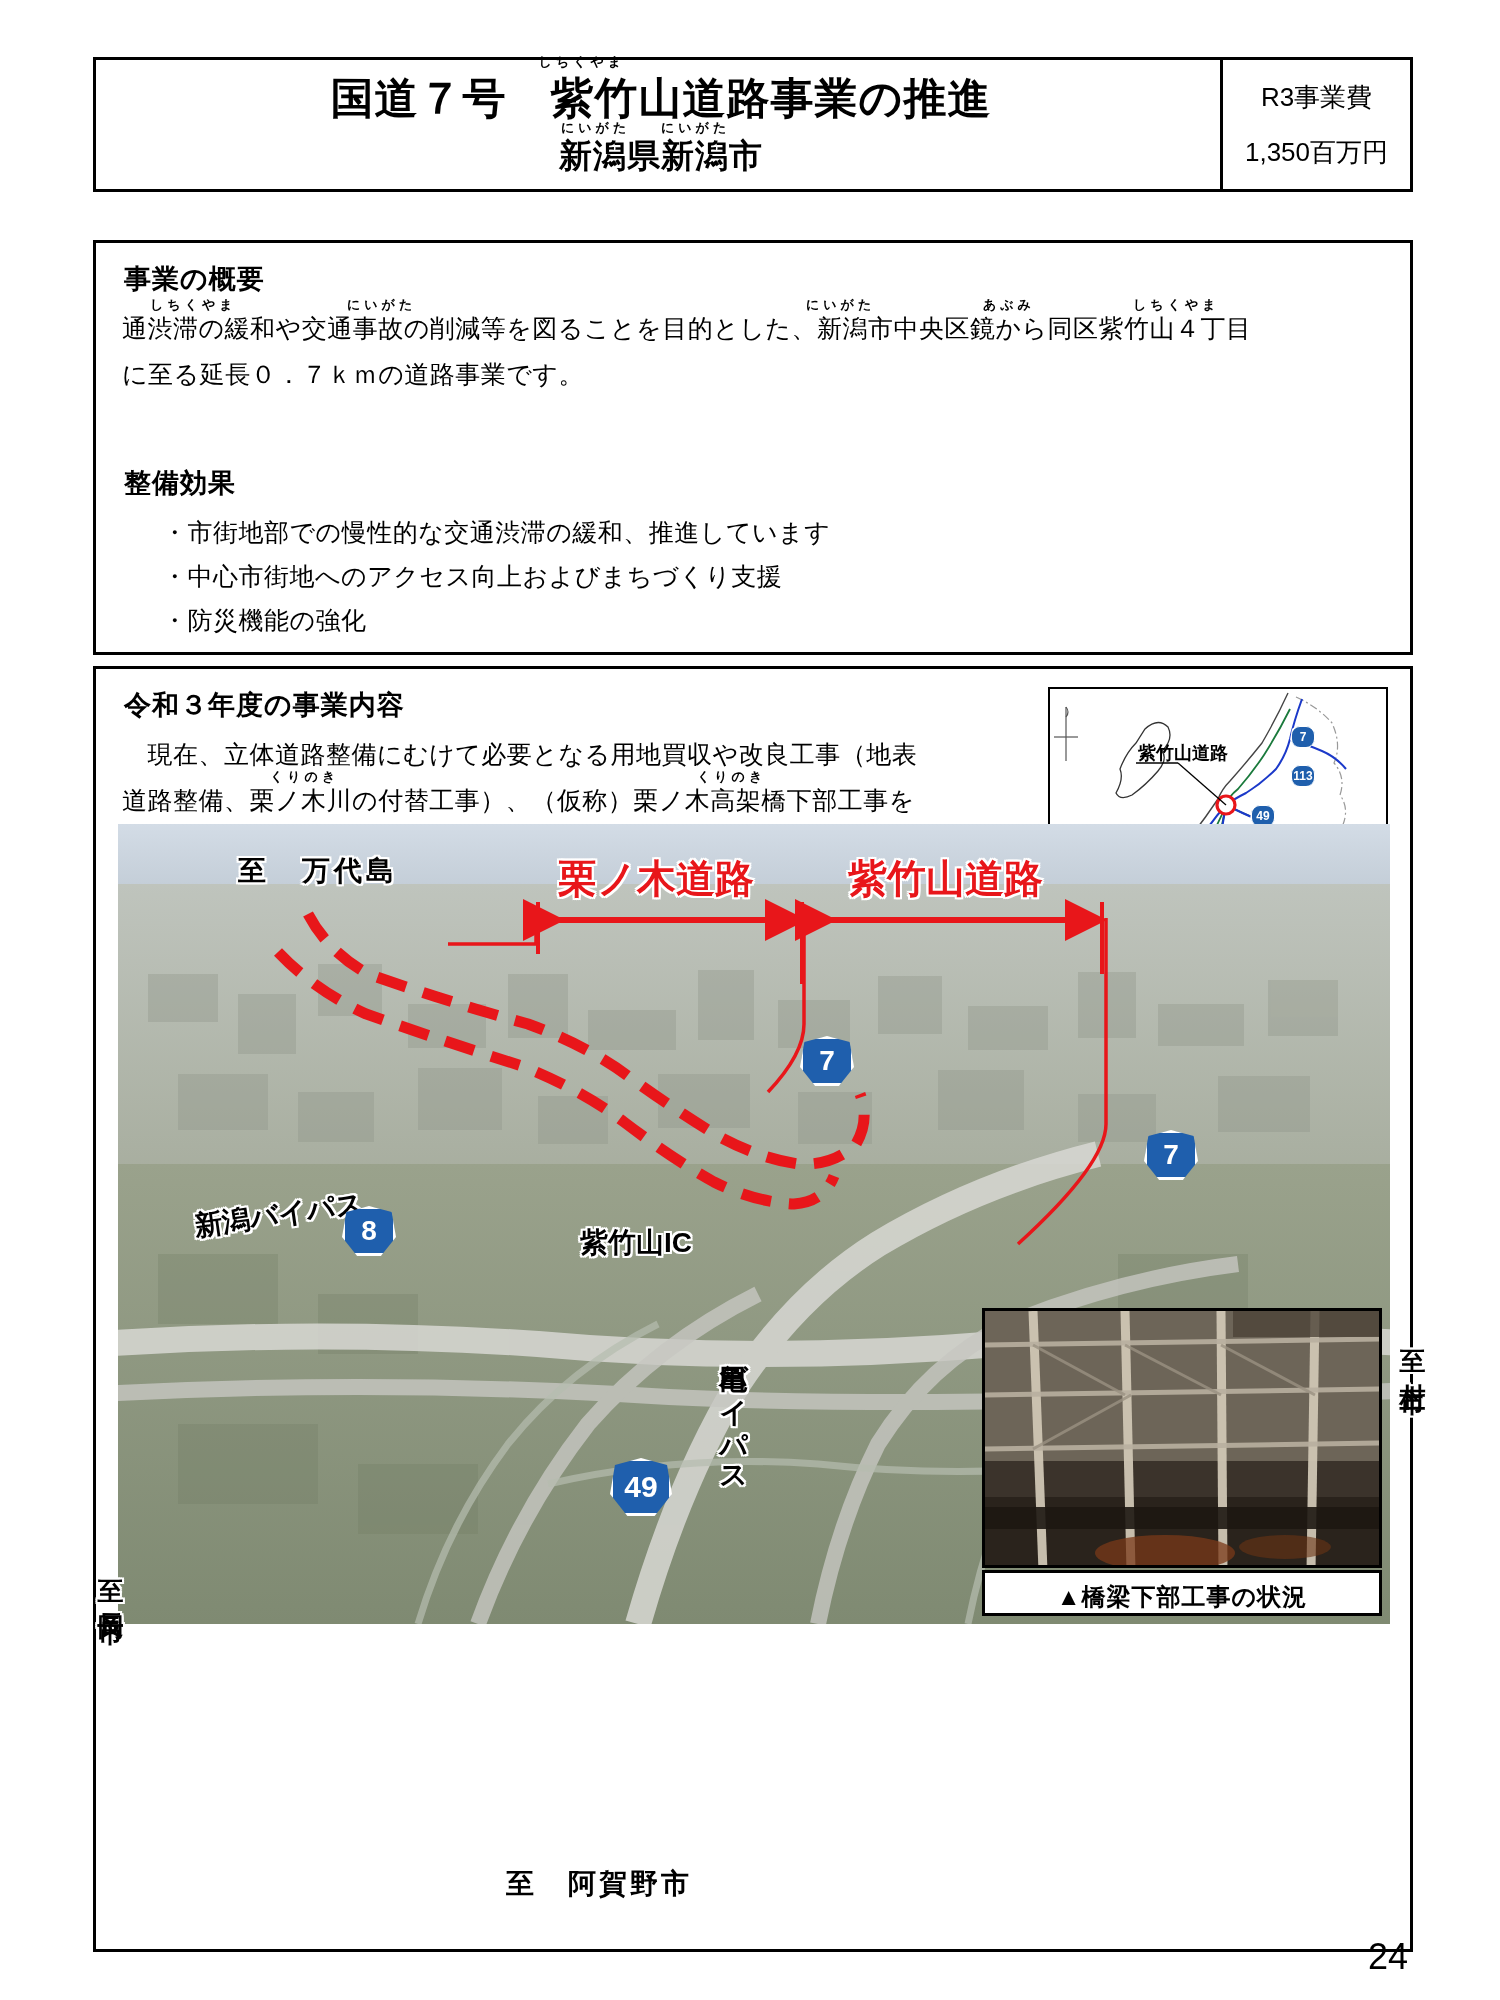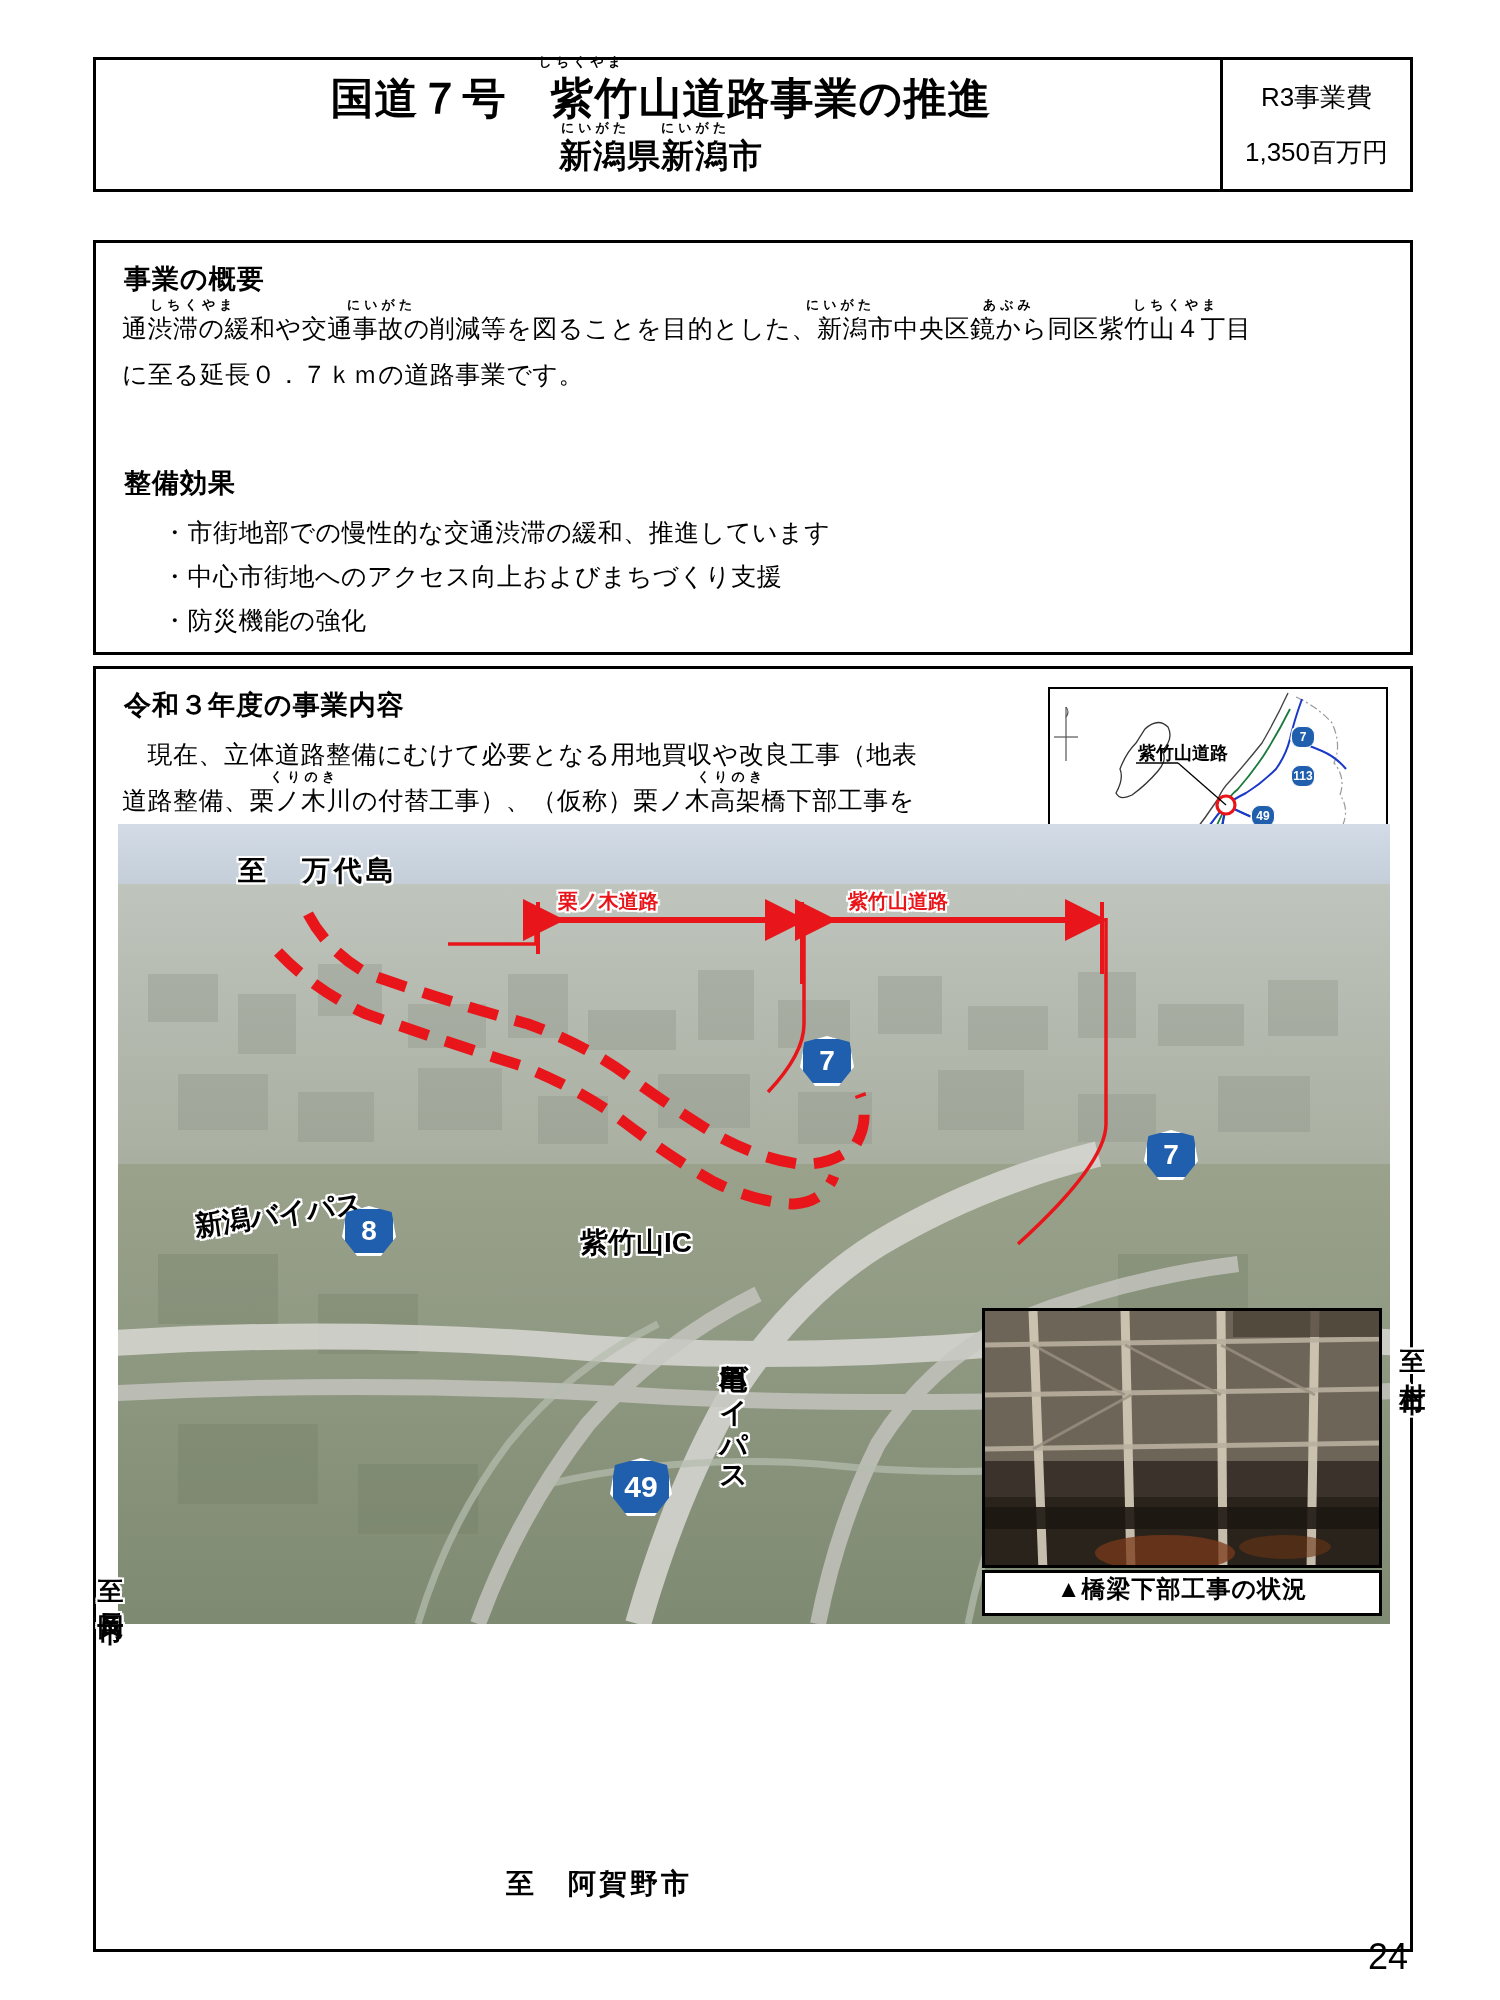--- a/index.html
+++ b/index.html
@@ -87,21 +87,21 @@
     position: absolute; right: 8px; bottom: 56px;
     width: 400px; height: 260px;
     border: 3px solid #000;
     overflow: hidden;
     background: linear-gradient(160deg,#b8b2a6 0%,#8d867a 40%,#5d554a 75%,#3a332b 100%);
   }
   .photo-caption {
     position: absolute; right: 8px; bottom: 8px;
     width: 400px; height: 46px;
     border: 3px solid #000; background: #fff;
-    display: flex; align-items: flex-start; justify-content: center;
+    display: flex; align-items: flex-end; justify-content: center;
     font-size: 24px; font-weight: bold; letter-spacing: 1px;
   }
 
   .shield {
     position: absolute;
     width: 54px; height: 50px;
     background: #1f5fad;
     display: flex; align-items: center; justify-content: center;
     color: #fff; font-size: 28px; font-weight: bold;
     border: 3px solid #fff;
@@ -109,21 +109,21 @@
     border-radius: 10px;
   }
   .shield.small { width: 26px; height: 24px; font-size: 12px; border-width: 2px; }
 
   .ph-label {
     position: absolute; white-space: nowrap;
     font-size: 28px; font-weight: bold; color: #000;
     text-shadow: -2px -2px 0 #fff, 2px -2px 0 #fff, -2px 2px 0 #fff, 2px 2px 0 #fff,
                  0 -2px 0 #fff, 0 2px 0 #fff, -2px 0 0 #fff, 2px 0 0 #fff;
   }
-  .ph-label.red { color: #e8161a; font-size: 20px; margin-top: 36px; }
+  .ph-label.red { color: #e8161a; font-size: 39px; }
   .ph-label.vert { writing-mode: vertical-rl; text-orientation: upright; }
   .ph-label.rot { transform-origin: left top; }
 
   .page-num {
     position: absolute; right: 92px; bottom: 22px;
     font-size: 36px;
   }
 </style>
 </head>
 <body>

